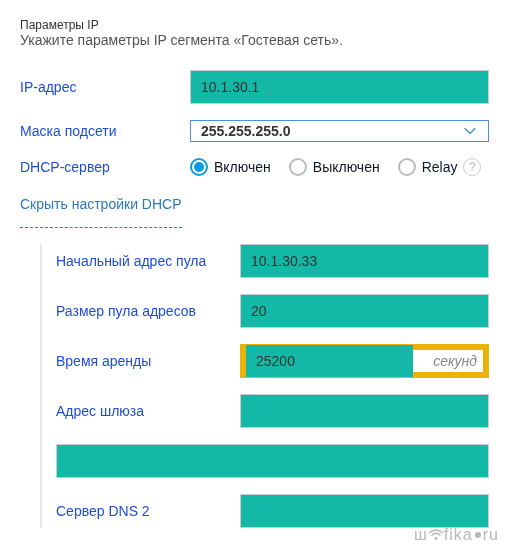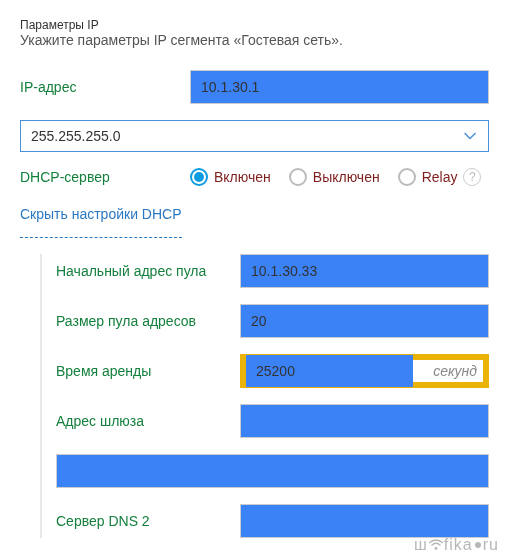--- a/index.html
+++ b/index.html
@@ -23,65 +23,66 @@
     margin-bottom: 22px;
   }
   .row {
     display: flex;
     align-items: center;
     margin-bottom: 16px;
   }
   .row .label {
     width: 170px;
     flex-shrink: 0;
-    color: #15803d;
+    color: #1d4ed8;
   }
   .row .control {
     flex: 1;
     display: flex;
     align-items: center;
   }
   input[type="text"] {
     width: 100%;
     height: 34px;
     border: 1px solid #ccc;
     padding: 0 10px;
     font-size: 14px;
     color: #333;
-    background: #3b82f6;
+    background: #14b8a6;
     outline: none;
   }
   .select-wrap {
     position: relative;
     width: 100%;
     border: 1px solid #4a90d9;
-    height: 32px;
+    height: 22px;
     display: flex;
     align-items: center;
     padding: 0 10px;
     cursor: pointer;
+    font-weight: bold;
   }
   .select-wrap .select-text { flex: 1; color: #333; }
   .select-wrap .chev {
     width: 16px; height: 16px;
     display: flex; align-items: center; justify-content: center;
   }
   .chev svg { stroke: #4a90d9; }
   .radio-group { display: flex; align-items: center; gap: 18px; }
   .radio { display: inline-flex; align-items: center; gap: 6px; cursor: pointer; }
   .radio .circle {
     width: 18px; height: 18px; border-radius: 50%;
     border: 2px solid #bbb; position: relative; flex-shrink: 0;
   }
   .radio.selected .circle { border-color: #0d9cdf; }
   .radio.selected .circle::after {
     content: ""; position: absolute; top: 2px; left: 2px;
     width: 10px; height: 10px; border-radius: 50%; background: #0d9cdf;
   }
-  .radio .rlabel { color: #7f1d1d; }
+  .radio .rlabel { color: #0f172a; }
   .help {
     width: 18px; height: 18px; border-radius: 50%;
     border: 1px solid #ccc; color: #bbb;
     display: inline-flex; align-items: center; justify-content: center;
     font-size: 12px; margin-left: 6px; cursor: pointer; flex-shrink: 0;
   }
   .toggle-link {
     color: #2a78c2;
     border-bottom: 1px dashed #2a78c2;
     cursor: pointer;
@@ -131,20 +132,21 @@
 <div class="subtitle">Укажите параметры IP сегмента «Гостевая сеть».</div>
 
 <div class="row">
   <div class="label">IP-адрес</div>
   <div class="control">
     <input type="text" value="10.1.30.1" style="">
   </div>
 </div>
 
 <div class="row">
+  <div class="label">Маска подсети</div>
   <div class="control">
     <div class="select-wrap">
       <span class="select-text">255.255.255.0</span>
       <span class="chev">
         <svg width="12" height="8" viewBox="0 0 12 8" fill="none">
             <path d="M1 1.5L6 6.5L11 1.5" stroke-width="1.5" stroke-linecap="round"></path>
           </svg>
       </span>
     </div>
   </div>

